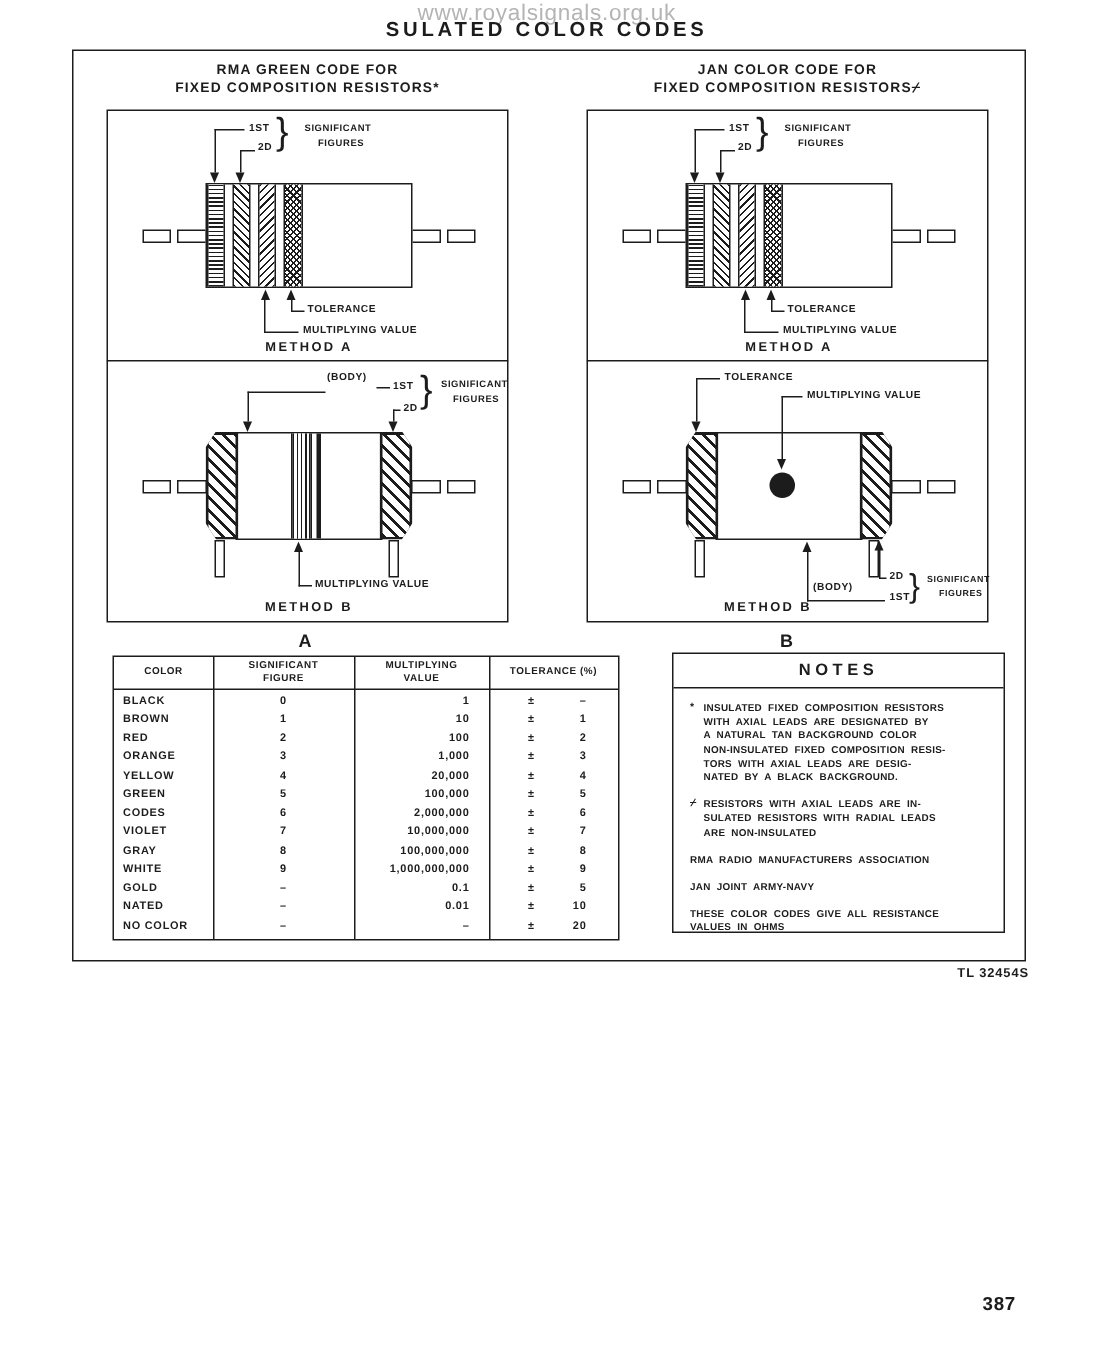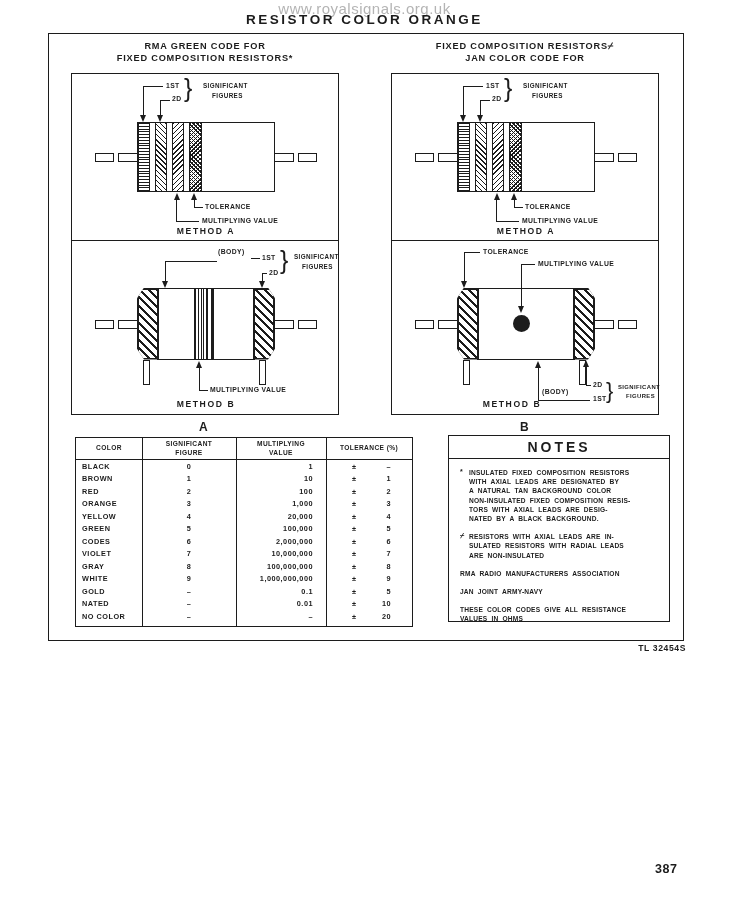--- a/index.html
+++ b/index.html
@@ -41,52 +41,52 @@
   .trow{display:grid;grid-template-columns:66px 94px 90px 1fr;font-size:7.3px;font-weight:bold;letter-spacing:.5px;line-height:1;}
   .c-color{padding-left:6px;}
   .c-fig{text-align:center;}
   .c-mul{text-align:right;padding-right:13px;}
   .c-tol{display:flex;}
   .tol-pm{margin-left:26px;}
   .tol-val{margin-left:auto;margin-right:21px;min-width:11px;text-align:right;}
   
   #notes{position:absolute;left:448px;top:435px;width:222px;height:187px;border:1.7px solid #1c1c1c;box-sizing:border-box;background:#fff;}
   #notes-head{height:22px;border-bottom:1.7px solid #1c1c1c;display:flex;align-items:center;justify-content:center;
-              font-size:14px;font-weight:bold;letter-spacing:3px;}
+              font-size:11px;font-weight:bold;letter-spacing:3px;}
   #notes-bodyarea{padding:9px 6px 0 11px;}
   .note{position:relative;font-size:6.6px;font-weight:bold;letter-spacing:.2px;word-spacing:2px;line-height:9.2px;margin-bottom:9px;padding-left:9px;}
   .note.flush{padding-left:0;}
   .note .marker{position:absolute;left:0;top:-1px;font-size:7px;}
   .note span{display:block;}
   
   #watermark{position:absolute;left:0;right:0;top:0;text-align:center;font-size:15px;color:#b4b4b4;letter-spacing:.5px;}
   #main-title{position:absolute;left:0;right:0;top:12px;text-align:center;font-size:13.5px;font-weight:bold;letter-spacing:2.5px;}
   .panel-title{position:absolute;width:268px;text-align:center;font-size:9.2px;font-weight:bold;letter-spacing:.8px;line-height:12px;white-space:nowrap;}
   .panel-letter{position:absolute;font-size:12px;font-weight:bold;}
   #tl-num{position:absolute;left:560px;top:643px;width:126px;text-align:right;font-size:8.6px;font-weight:bold;letter-spacing:.6px;}
   #caption{position:absolute;left:0;right:0;top:655px;text-align:center;font-family:"Liberation Serif",serif;font-style:italic;font-size:11px;white-space:pre;}
   #page-num{position:absolute;left:655px;top:862px;font-size:12.5px;font-weight:bold;letter-spacing:.5px;}
 </style>
 </head>
 <body>
 
 <div id="page">
 
   <div id="watermark">www.royalsignals.org.uk</div>
-  <div id="main-title">RESISTOR COLOR ORANGE</div>
+  <div id="main-title">SULATED COLOR CODES</div>
 
   <div class="box" style="left:48px;top:33px;width:636px;height:608px;border-width:1.8px;">
 
     <div class="panel-title" style="left:22px;top:6px;">
       <div>RMA GREEN CODE FOR</div>
       <div>FIXED COMPOSITION RESISTORS*</div>
     </div>
     <div class="panel-title" style="left:342px;top:6px;">
+      <div>JAN COLOR CODE FOR</div>
       <div>FIXED COMPOSITION RESISTORS⌿</div>
-      <div>JAN COLOR CODE FOR</div>
     </div>
 
     <div class="box" style="left:22px;top:39px;width:268px;height:168px;">
       <div class="lead" style="left:23px;width:19px;"></div>
       <div class="lead" style="left:46px;width:20px;"></div>
       <div class="lead" style="left:202px;width:20px;"></div>
       <div class="lead" style="left:226px;width:19px;"></div>
       <div class="bodyA">
         <div class="hb hatch-h" style="left:0;width:12px;"></div>
         <div class="hb hatch-bs" style="left:17px;width:12px;"></div>

